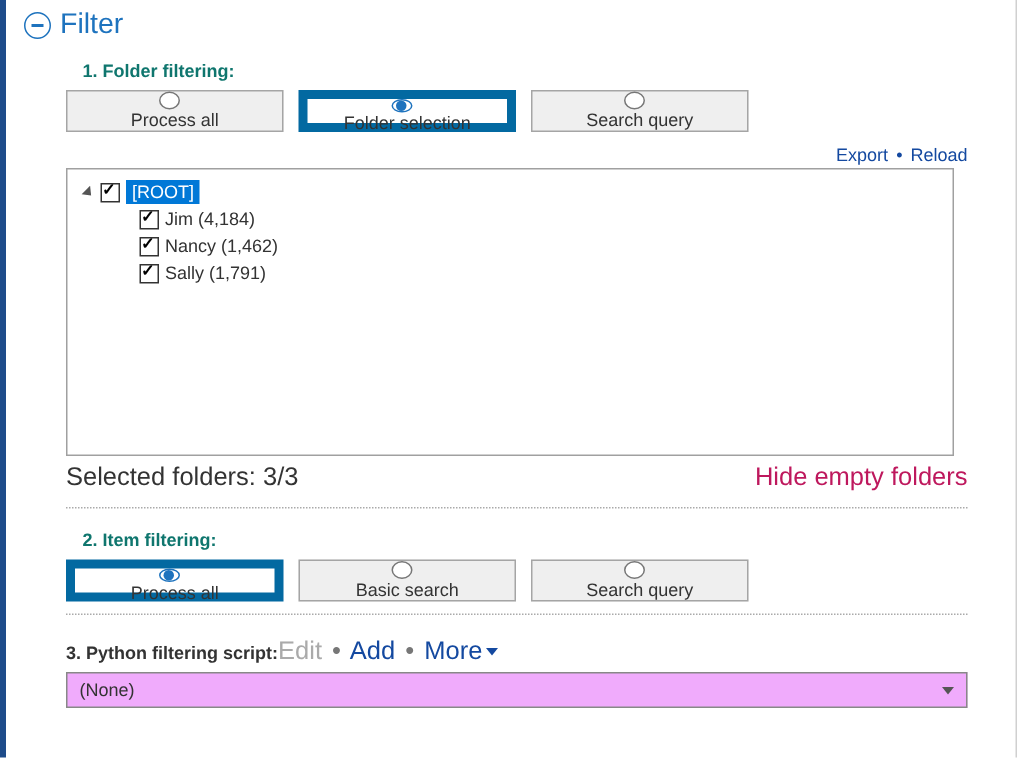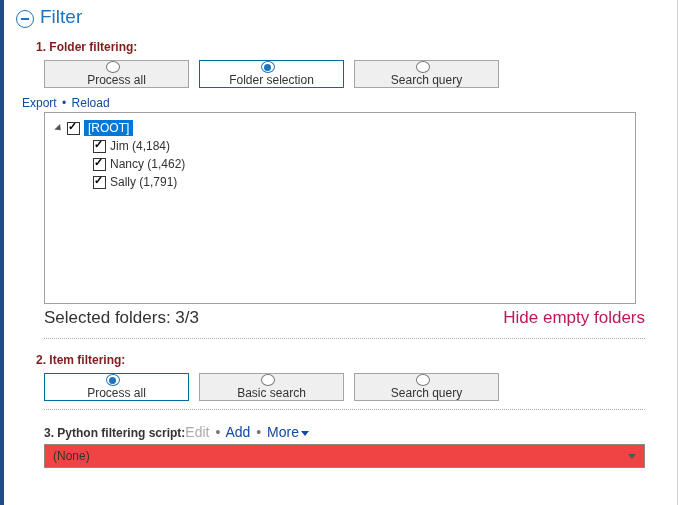--- a/index.html
+++ b/index.html
@@ -25,21 +25,21 @@
       width: 1px;
       background: #d0d0d0;
     }
     .container {
       padding: 6px 18px 10px 18px;
       position: absolute;
       left: 4px; right: 1px; top: 0;
     }
     .header {
       display: flex;
-      align-items: flex-end;
+      align-items: center;
       margin-bottom: 12px;
       margin-left: -6px;
     }
     .collapse-icon {
       width: 18px; height: 18px;
       border: 1.5px solid #1e73be;
       border-radius: 50%;
       display: inline-flex;
       align-items: center;
       justify-content: center;
@@ -50,43 +50,43 @@
       width: 8px; height: 1.5px;
       background: #1e73be;
     }
     .header-title {
       font-size: 19px;
       color: #1e73be;
       font-weight: 400;
     }
     .section-label {
       font-weight: bold;
-      color: #7f1d1d;
+      color: #0f766e;
       margin-bottom: 6px;
-      margin-left: 14px;
+      margin-left: 33px;
     }
     .radio-row {
       display: flex;
       gap: 10px;
       margin-left: 22px;
       margin-bottom: 8px;
     }
     .radio-btn {
       display: flex;
       align-items: center;
       width: 145px;
       height: 28px;
       border: 1px solid #a5a5a5;
       background: #efefef;
       padding: 0 8px;
       cursor: pointer;
       flex-direction: column;
     }
     .radio-btn.selected {
-      border: 1px solid #0369a1;
+      border: 6px solid #0369a1;
       background: #fff;
     }
     .radio-circle {
       width: 14px; height: 14px;
       border: 1px solid #777;
       border-radius: 50%;
       margin-right: 8px;
       display: inline-flex;
       align-items: center;
       justify-content: center;
@@ -95,21 +95,21 @@
     .radio-btn.selected .radio-circle {
       border-color: #1e73be;
     }
     .radio-btn.selected .radio-circle::after {
       content: "";
       width: 7px; height: 7px;
       background: #1e73be;
       border-radius: 50%;
     }
     .links-right {
-      text-align: left;
+      text-align: right;
       margin-right: 14px;
       margin-bottom: 2px;
       font-size: 12px;
     }
     .links-right a {
       color: #1449a0;
       text-decoration: none;
       cursor: pointer;
     }
     .links-right .bullet {
@@ -186,21 +186,21 @@
       align-items: baseline;
       margin-left: 22px;
       margin-right: 14px;
       margin-bottom: 4px;
     }
     .section3-header .section3-label {
       font-weight: bold;
       color: #333;
     }
     .section3-links {
-      font-size: 14px;
+      font-size: 17px;
     }
     .section3-links .disabled {
       color: #aaa;
     }
     .section3-links a {
       color: #1449a0;
       text-decoration: none;
       cursor: pointer;
     }
     .section3-links .bullet {
@@ -220,21 +220,21 @@
     .select-box {
       margin-left: 22px;
       margin-right: 14px;
       border: 1px solid #888;
       height: 24px;
       display: flex;
       align-items: center;
       justify-content: space-between;
       padding: 0 8px;
       cursor: pointer;
-      background: #ef4444;
+      background: #f0abfc;
     }
     .select-box .caret {
       width: 0; height: 0;
       border-left: 4px solid transparent;
       border-right: 4px solid transparent;
       border-top: 5px solid #555;
     }
   </style>
 </head>
 <body>

